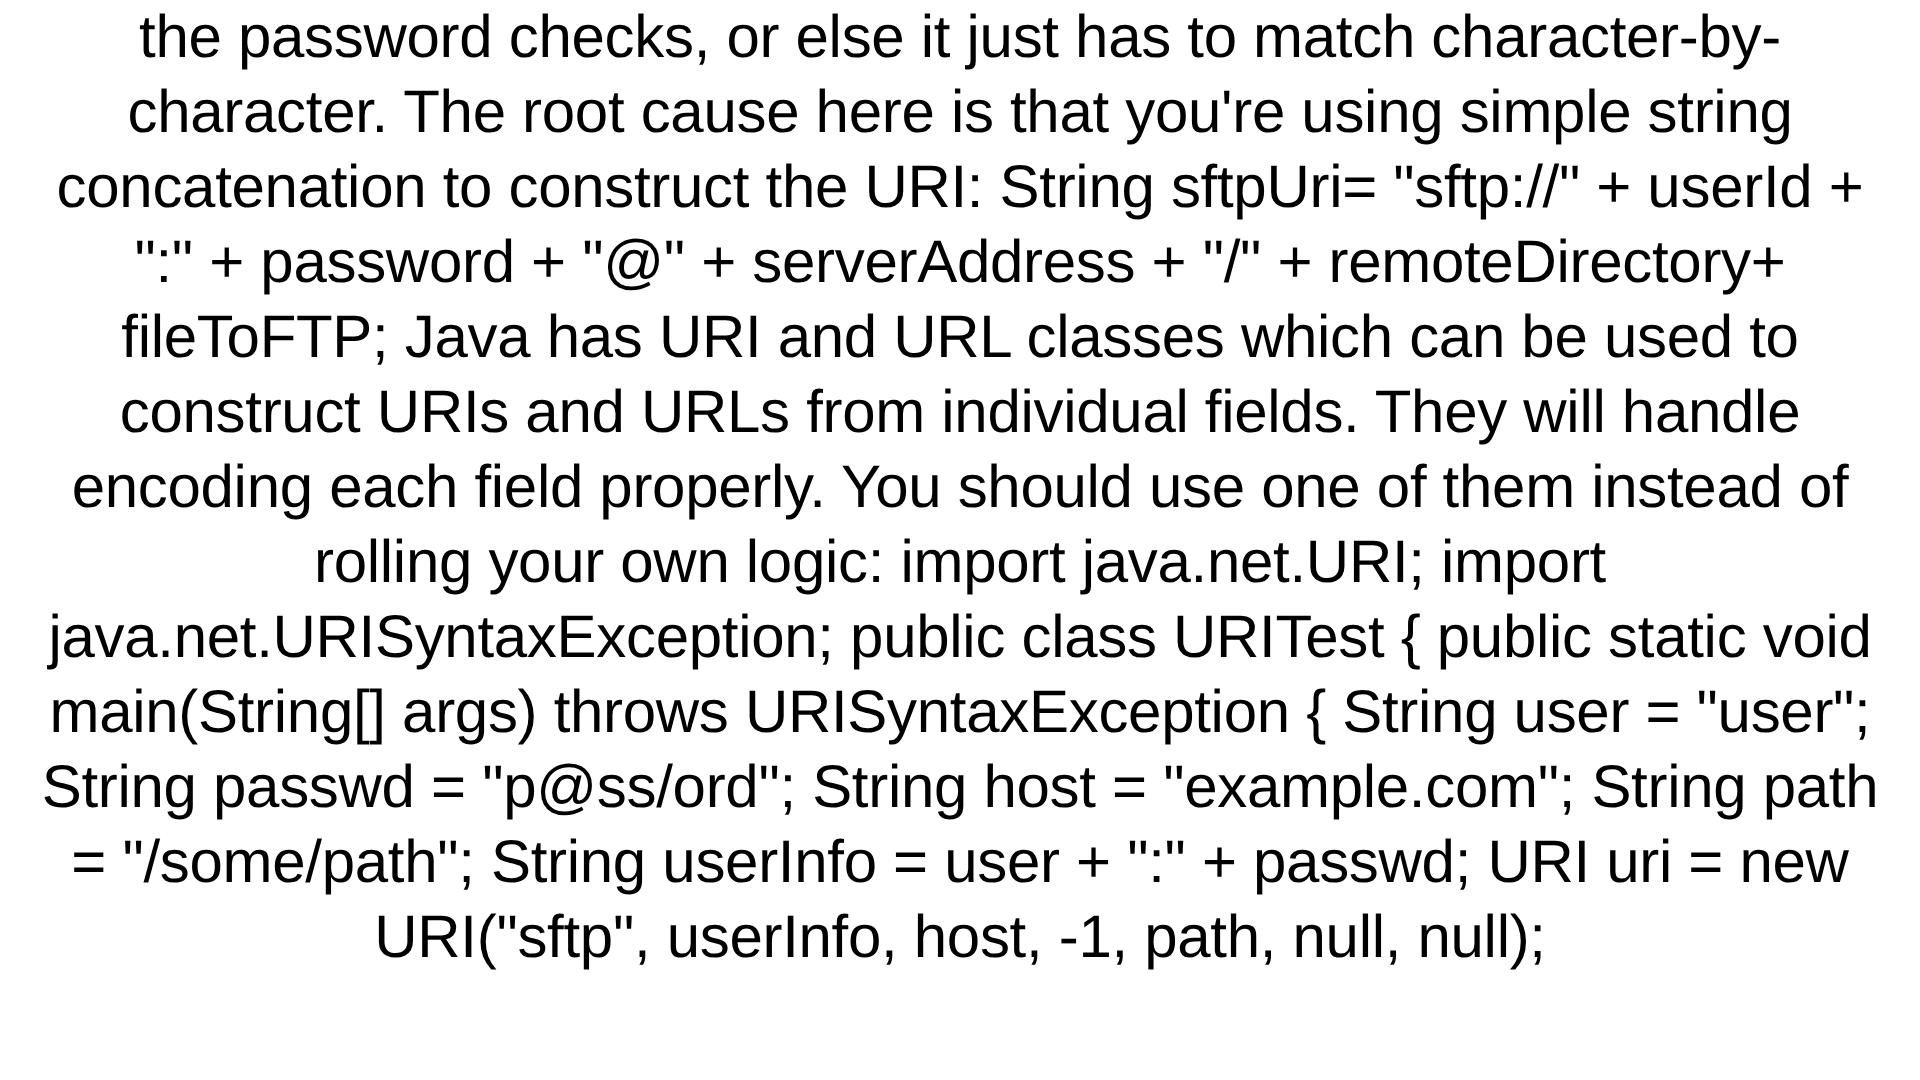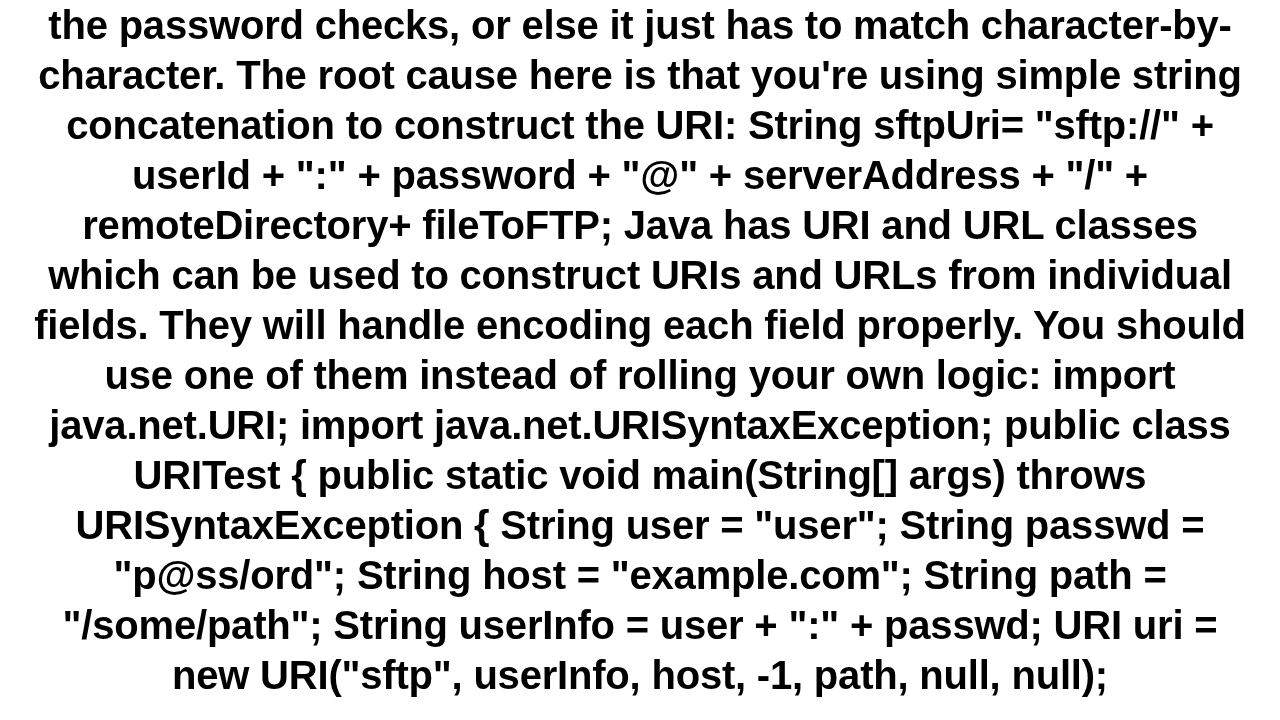--- a/index.html
+++ b/index.html
@@ -14,20 +14,20 @@
       font-family: Arial, Helvetica, sans-serif;
       overflow: hidden;
     }
     .content {
       width: 100%;
       padding: 0 22px;
       text-align: center;
       font-size: 40px;
       line-height: 1.25;
       color: #000000;
-      font-weight: 700;
+      font-weight: 400;
       letter-spacing: -0.2px;
     }
   </style>
 </head>
 <body>
 
 <div class="content">the password checks, or else it just has to match character-by-character. The root cause here is that you're using simple string concatenation to construct the URI: String sftpUri= "sftp://" + userId + ":" + password + "@" + serverAddress + "/" + remoteDirectory+ fileToFTP;  Java has URI and URL classes which can be used to construct URIs and URLs from individual fields. They will handle encoding each field properly. You should use one of them instead of rolling your own logic: import java.net.URI; import java.net.URISyntaxException;  public class URITest {     public static void main(String[] args) throws URISyntaxException {         String user = "user";         String passwd = "p@ss/ord";         String host = "example.com";         String path = "/some/path";          String userInfo = user + ":" + passwd;         URI uri = new URI("sftp", userInfo, host, -1,                 path, null, null);</div>
 
 </body></html>

